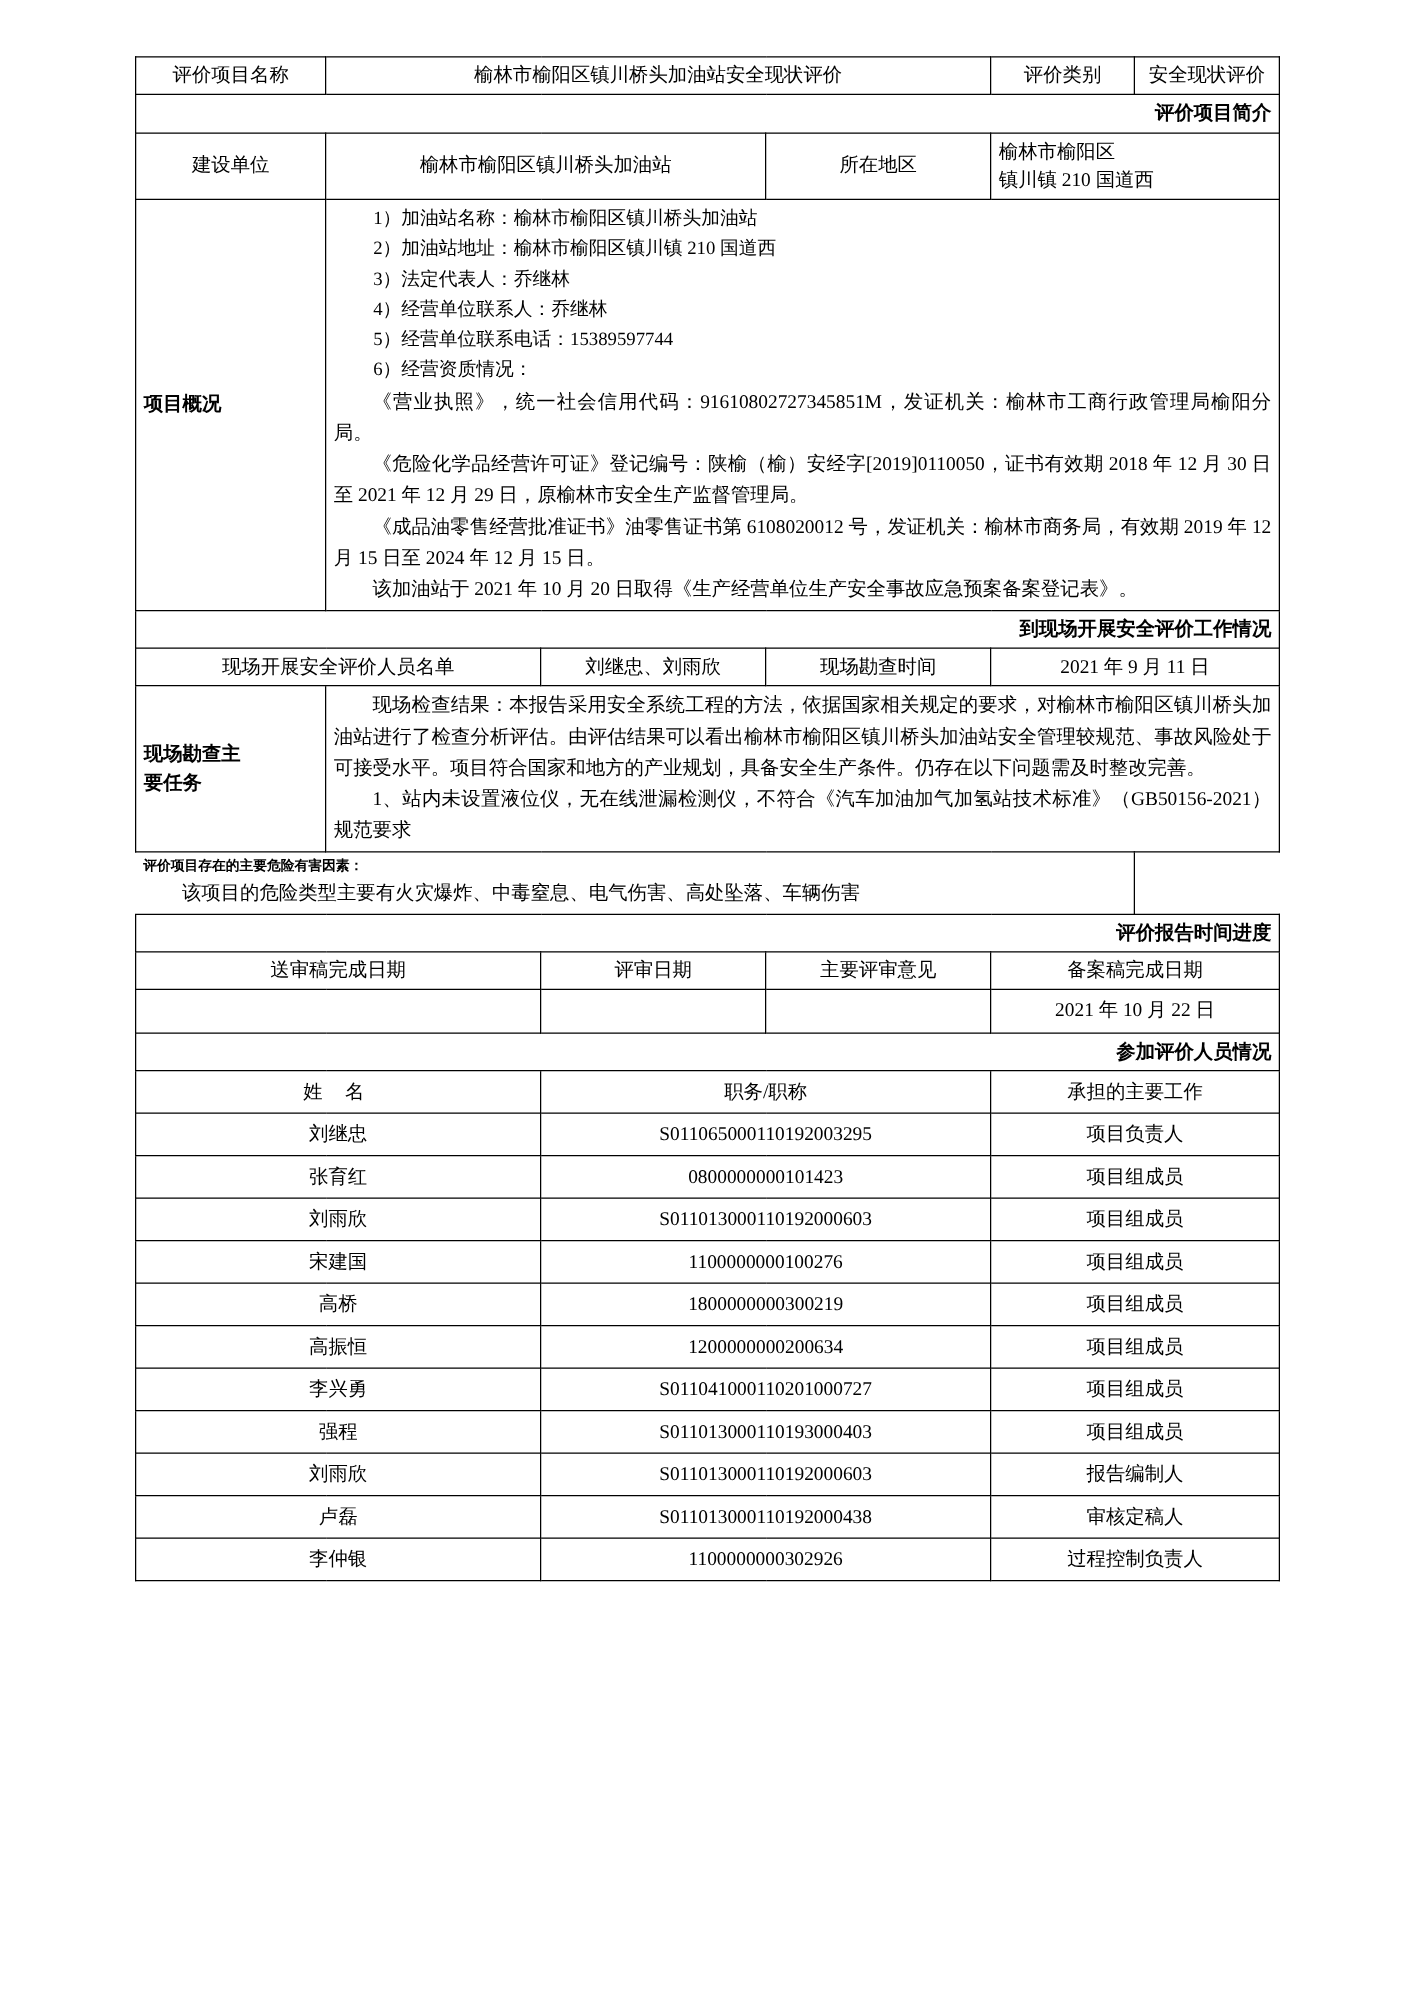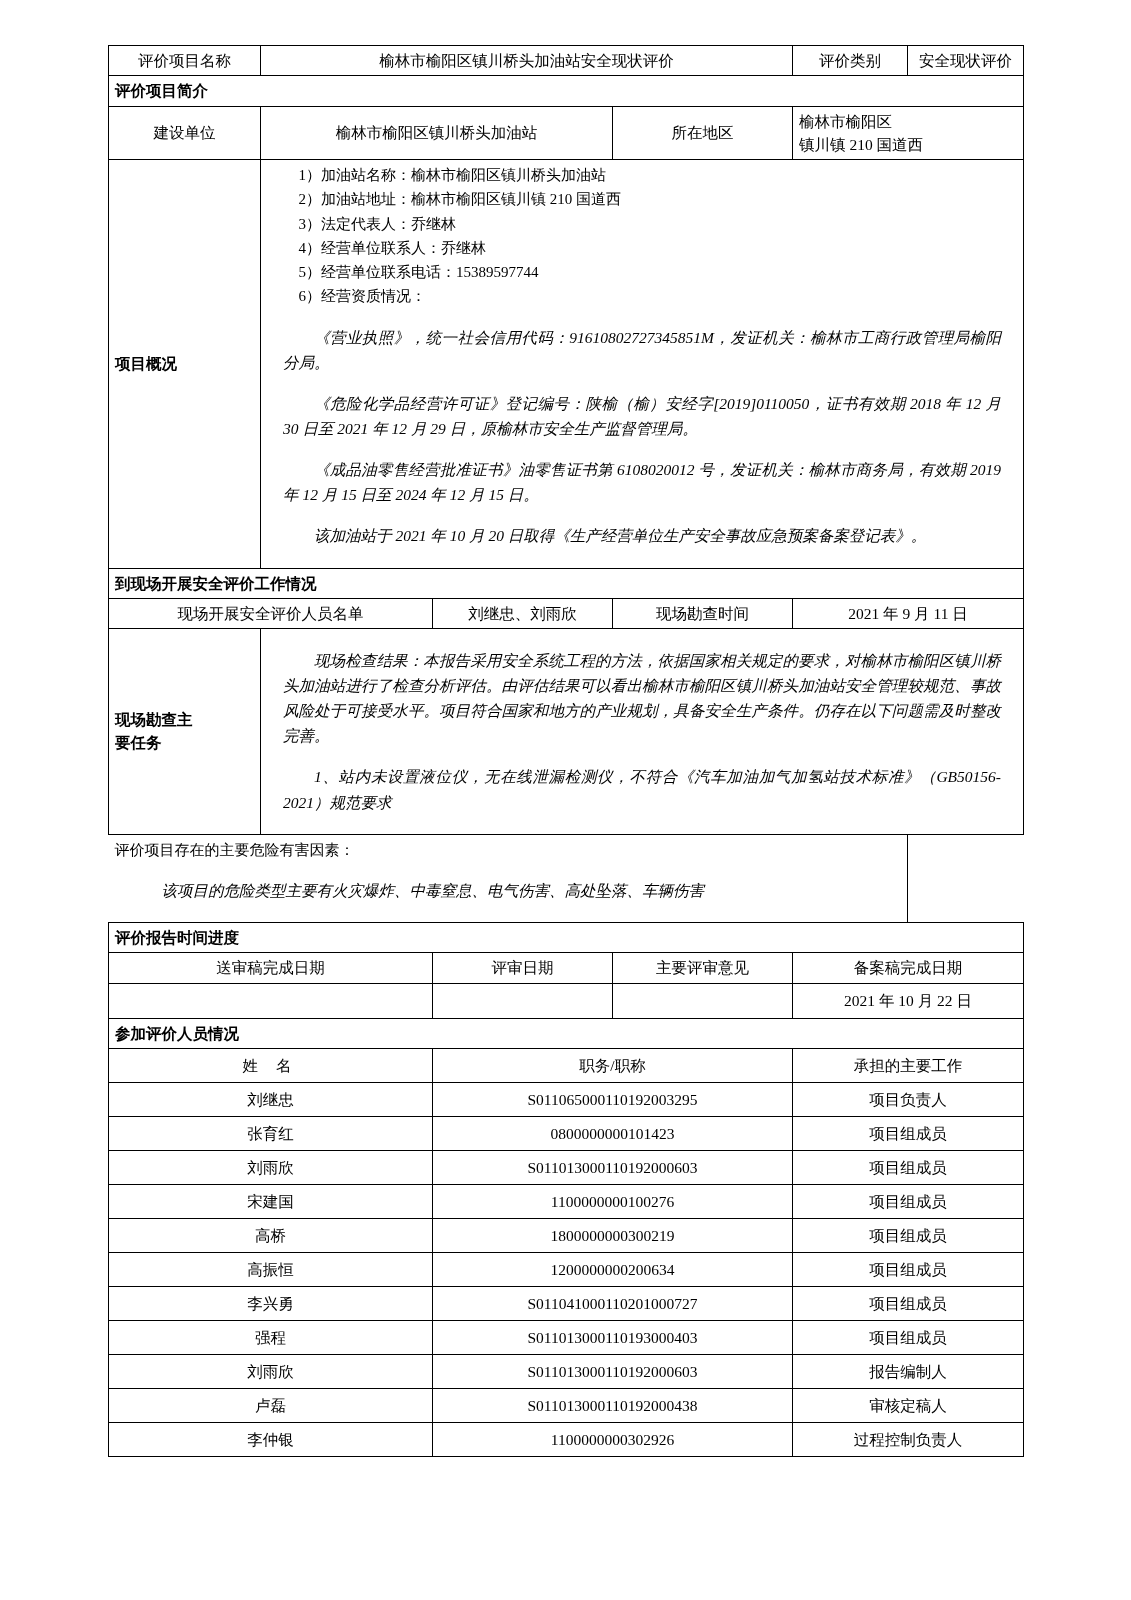--- a/index.html
+++ b/index.html
@@ -27,52 +27,52 @@
   }
   table.doc td {
     border: 1px solid #000000;
     padding: 3px 6px;
     vertical-align: middle;
     font-size: 15.5px;
     line-height: 1.5;
   }
   .ctr { text-align: center; font-family: Liberation Serif, serif; }
   .section-title {
-    text-align: left;
+    text-align: right;
     font-weight: bold;
     font-size: 16.5px;
     padding: 5px 0;
     margin-top: 35px;
   }
   .cell-label {
     text-align: center;
     font-size: 15.5px;
   }
   .two-line {
     line-height: 1.6;
   }
   .para {
-    margin: 16px;
+    margin: 0;
     text-indent: 2em;
     font-size: 15.5px;
     line-height: 1.62;
     text-align: justify;
-    font-style: italic;
   }
   .list-line {
     margin: 0;
     padding-left: 2.1em;
     font-size: 15px;
     line-height: 1.62;
   }
   .noindent {
     margin: 0;
-    font-size: 15px;
+    font-size: 11px;
     line-height: 1.62;
     text-align: justify;
+    font-weight: bold;
   }
   .overview-cell {
     padding: 10px 14px 12px 14px;
   }
   .task-cell {
     padding: 8px 12px 6px 12px;
   }
   .hazard-cell {
     padding: 4px 12px 6px 12px;
   }

